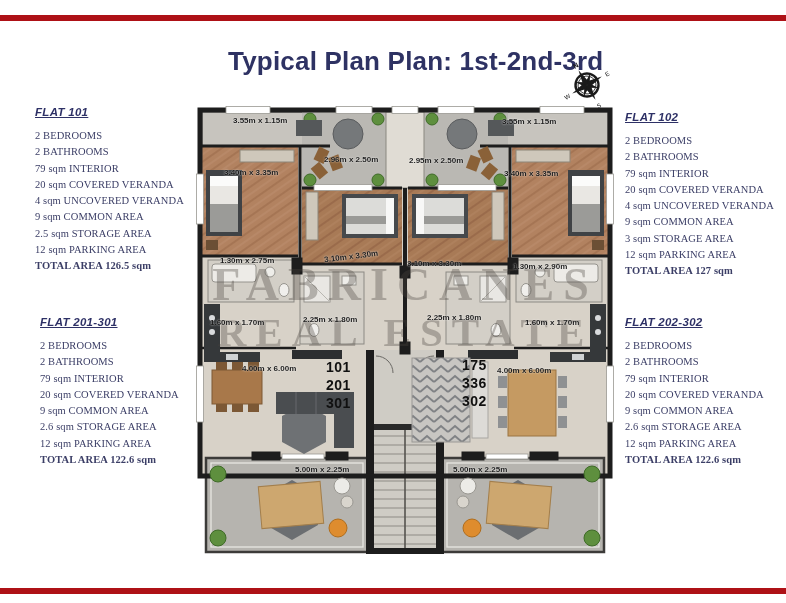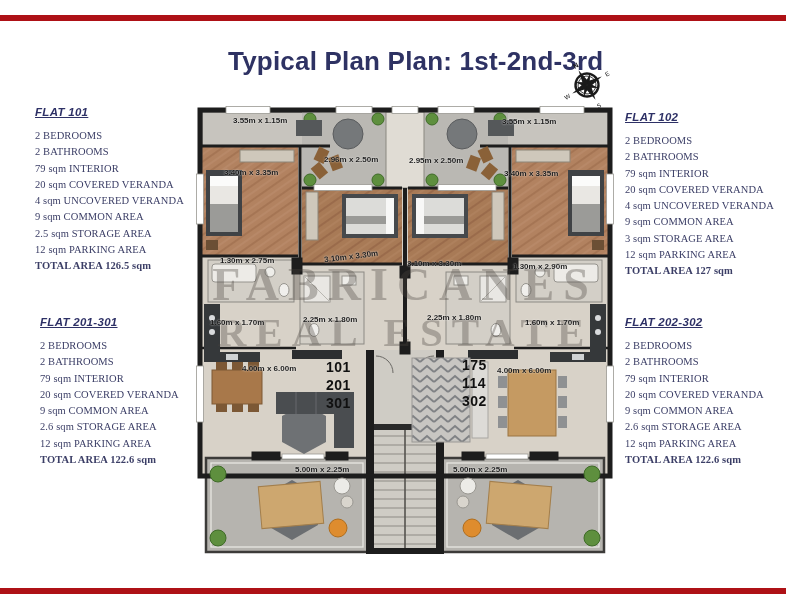--- a/index.html
+++ b/index.html
@@ -394,16 +394,16 @@
   <div class="dim" style="left:301px; top:262px;">4.00m x 6.00m</div>
   <div class="dim" style="left:257px; top:361px;">5.00m x 2.25m</div>
 
   <div class="unit-stack" style="left:130px; top:254px;">
     <div>101</div>
     <div>201</div>
     <div>301</div>
   </div>
   <div class="unit-stack" style="left:266px; top:252px;">
     <div>175</div>
-    <div>114</div>
+    <div>336</div>
     <div>302</div>
   </div>
 </div>
 
 </body></html>

